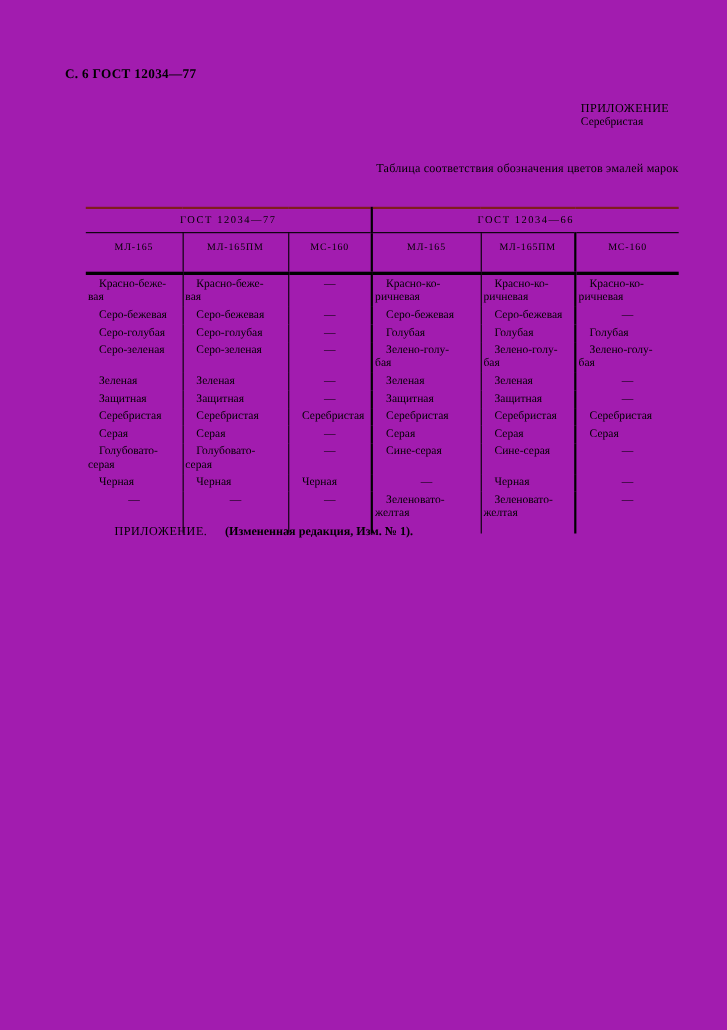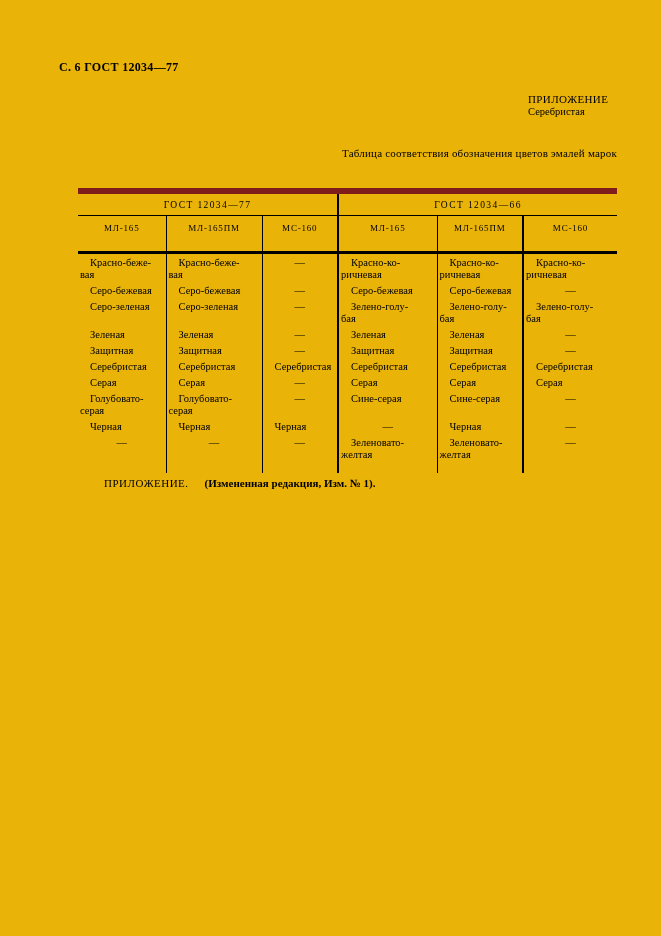--- a/index.html
+++ b/index.html
@@ -1,31 +1,31 @@
 <!DOCTYPE html>
 <html><head>
 <meta charset="utf-8">
 <style>
   html,body{margin:0;padding:0;background:#ffffff;}
-  .page{position:relative;width:661px;height:936px;background:#eab308;
+  .page{position:relative;width:661px;height:936px;background:#a21caf;
         font-family:"Liberation Serif",serif;color:#000;overflow:hidden;}
 
   .page-head{position:absolute;left:59px;top:60px;font-size:12px;font-weight:bold;
              letter-spacing:0.3px;}
 
   .appendix{position:absolute;left:528px;top:93px;}
   .appendix-title{font-size:11px;letter-spacing:0.4px;}
   .appendix-sub{font-size:10.5px;margin-top:1px;}
 
   .table-title{position:absolute;left:78px;top:147px;width:539px;text-align:right;
                font-weight:normal;font-size:11px;line-height:13.5px;letter-spacing:0.2px;}
 
   table.color-table{position:absolute;left:78px;top:188px;width:539px;
                     border-collapse:collapse;table-layout:fixed;
-                    border-top:6px solid #7f1d1d;}
+                    border-top:2px solid #7f1d1d;}
   .color-table th{font-weight:normal;text-align:center;}
   .group-row th{border-bottom:1px solid #000;font-size:9.5px;letter-spacing:1.4px;
                 padding:6px 0 5px 0;}
   .group-row th.g2{border-left:2px solid #000;}
   .col-row th{border-bottom:3px solid #000;font-size:9px;letter-spacing:0.8px;
               padding:7px 0 18px 0;}
   .col-row th:nth-child(2),.col-row th:nth-child(3),.col-row th:nth-child(5){border-left:1px solid #000;}
   .col-row th:nth-child(4),.col-row th:nth-child(6){border-left:2px solid #000;}
 
   .color-table tbody td{font-size:10.5px;line-height:12px;vertical-align:top;
@@ -99,20 +99,28 @@
         </tr>
         <tr>
           <td>Серо-бежевая</td>
           <td>Серо-бежевая</td>
           <td class="dash">—</td>
           <td>Серо-бежевая</td>
           <td>Серо-бежевая</td>
           <td class="dash">—</td>
         </tr>
         <tr>
+          <td>Серо-голубая</td>
+          <td>Серо-голубая</td>
+          <td class="dash">—</td>
+          <td>Голубая</td>
+          <td>Голубая</td>
+          <td>Голубая</td>
+        </tr>
+        <tr>
           <td>Серо-зеленая</td>
           <td>Серо-зеленая</td>
           <td class="dash">—</td>
           <td>Зелено-голу-
 бая</td>
           <td>Зелено-голу-
 бая</td>
           <td>Зелено-голу-
 бая</td>
         </tr>

